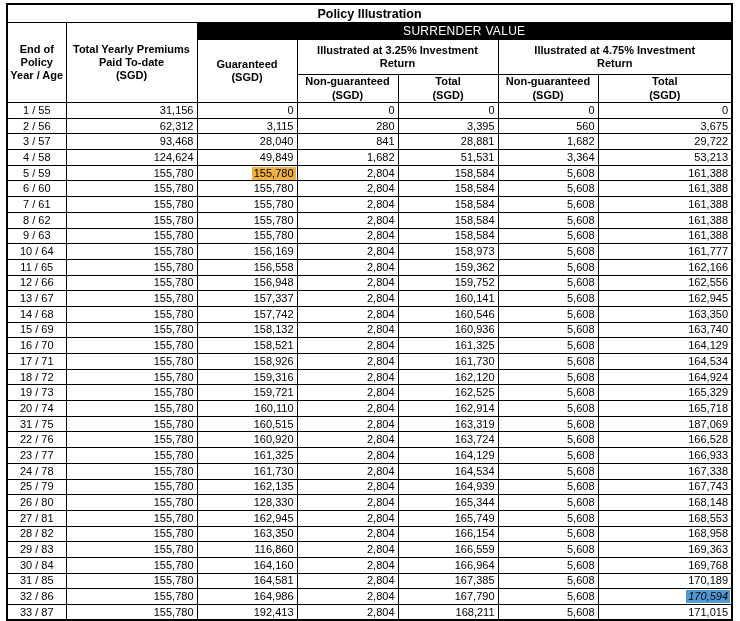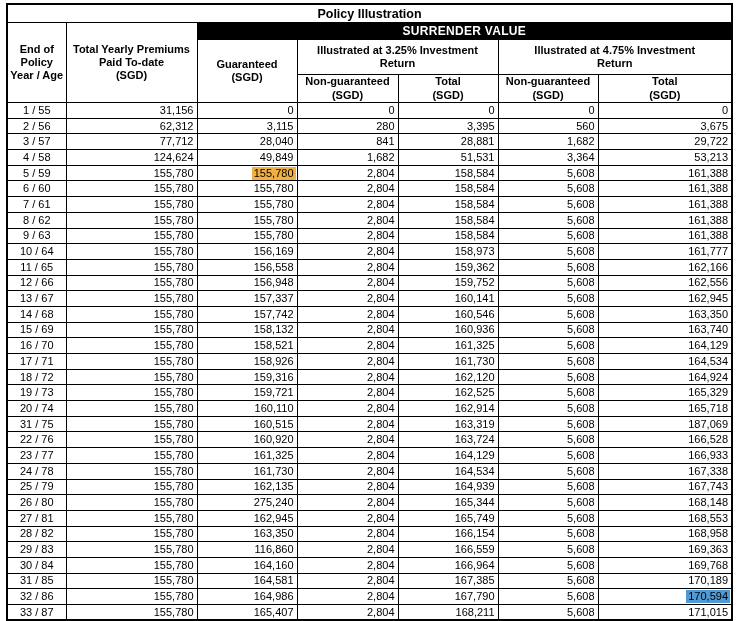--- a/index.html
+++ b/index.html
@@ -11,21 +11,21 @@
   table{
     border-collapse:collapse;table-layout:fixed;width:727px;
     border:2px solid #000;
   }
   th,td{border:1px solid #000;overflow:hidden;}
   .title-row th{
     height:15px;font-size:12.5px;font-weight:bold;
     vertical-align:middle;background:#fff;
   }
   .sv{
-    background:#000;color:#fff;font-size:12px;font-weight:bold;
+    background:#000;color:#fff;font-size:12px;font-weight:normal;
     text-align:center;vertical-align:middle;height:12px;letter-spacing:.3px;
   }
   .h{
     font-size:11px;font-weight:bold;text-align:center;vertical-align:middle;
     white-space:pre-line;line-height:1.2;background:#fff;padding:0 2px;
   }
   tr.group-row{height:35px;}
   tr.sub-row{height:28px;margin-left:11px;}
   tbody tr{height:15.7px;margin-left:44px;}
   tbody td{
@@ -95,21 +95,21 @@
           <td class="c-center">2 / 56</td>
           <td class="c-num">62,312</td>
           <td class="c-num">3,115</td>
           <td class="c-num">280</td>
           <td class="c-num">3,395</td>
           <td class="c-num">560</td>
           <td class="c-num">3,675</td>
         </tr>
         <tr>
           <td class="c-center">3 / 57</td>
-          <td class="c-num">77,712</td>
+          <td class="c-num">93,468</td>
           <td class="c-num">28,040</td>
           <td class="c-num">841</td>
           <td class="c-num">28,881</td>
           <td class="c-num">1,682</td>
           <td class="c-num">29,722</td>
         </tr>
         <tr>
           <td class="c-center">4 / 58</td>
           <td class="c-num">124,624</td>
           <td class="c-num">49,849</td>
@@ -303,21 +303,21 @@
           <td class="c-num">155,780</td>
           <td class="c-num">162,135</td>
           <td class="c-num">2,804</td>
           <td class="c-num">164,939</td>
           <td class="c-num">5,608</td>
           <td class="c-num">167,743</td>
         </tr>
         <tr>
           <td class="c-center">26 / 80</td>
           <td class="c-num">155,780</td>
-          <td class="c-num">275,240</td>
+          <td class="c-num">128,330</td>
           <td class="c-num">2,804</td>
           <td class="c-num">165,344</td>
           <td class="c-num">5,608</td>
           <td class="c-num">168,148</td>
         </tr>
         <tr>
           <td class="c-center">27 / 81</td>
           <td class="c-num">155,780</td>
           <td class="c-num">162,945</td>
           <td class="c-num">2,804</td>
@@ -361,26 +361,26 @@
           <td class="c-num">5,608</td>
           <td class="c-num">170,189</td>
         </tr>
         <tr>
           <td class="c-center">32 / 86</td>
           <td class="c-num">155,780</td>
           <td class="c-num">164,986</td>
           <td class="c-num">2,804</td>
           <td class="c-num">167,790</td>
           <td class="c-num">5,608</td>
-          <td class="c-num"><span class="hl" style="background: rgb(79, 154, 213);">170,594</span></td>
+          <td class="c-num"><span class="hl" style="background: rgb(79, 154, 213); font-style: italic;">170,594</span></td>
         </tr>
         <tr>
           <td class="c-center">33 / 87</td>
           <td class="c-num">155,780</td>
-          <td class="c-num">165,407</td>
+          <td class="c-num">192,413</td>
           <td class="c-num">2,804</td>
           <td class="c-num">168,211</td>
           <td class="c-num">5,608</td>
           <td class="c-num">171,015</td>
         </tr>
       </tbody>
   </table>
 </div>
 
 </body></html>

